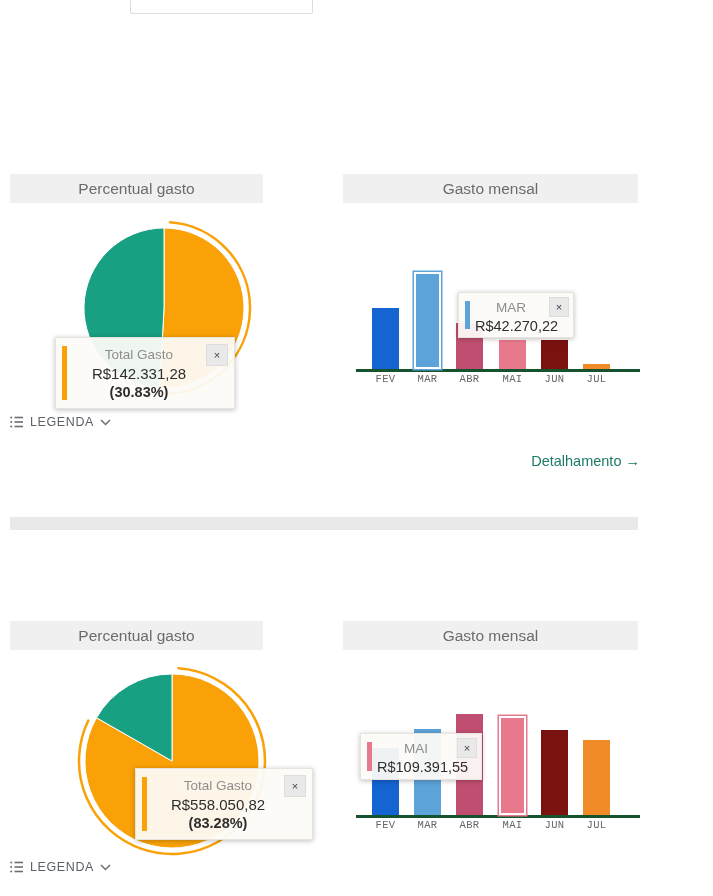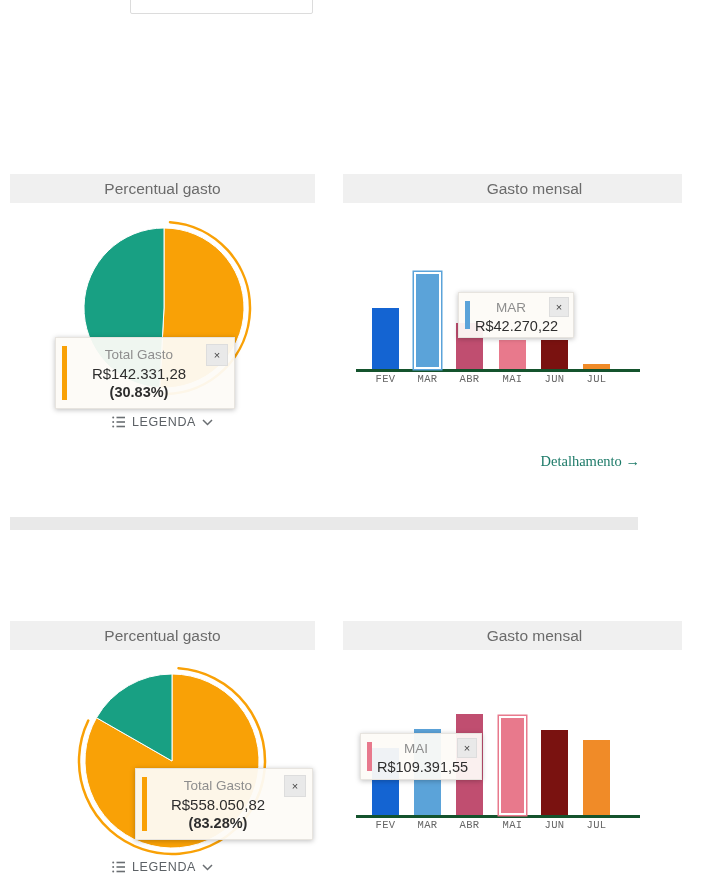--- a/index.html
+++ b/index.html
@@ -17,22 +17,22 @@
 
   
   .sec-title{position:absolute;left:18px;font-size:19px;font-weight:600;color:#33383d;white-space:nowrap;}
   .help{display:inline-block;width:16px;height:16px;border-radius:50%;background:#2B7BB9;color:#fff;
         font-size:11px;font-weight:bold;line-height:16px;text-align:center;margin-left:6px;
         vertical-align:1px;cursor:pointer;}
 
   
   .card-head{position:absolute;height:29px;line-height:29px;background:#F0F0F0;color:#6b6b6b;
              font-size:15.5px;text-align:center;}
-  .ch-left{left:10px;width:305px;}
-  .ch-right{left:343px;width:295px;padding-left:44px;}
+  .ch-left{left:10px;width:253px;}
+  .ch-right{left:343px;width:295px;}
 
   
   .pie-host{position:absolute;z-index:1;}
   .pie-host svg{display:block;}
 
   
   .bar-host{position:absolute;border-bottom:3px solid #14532d;z-index:1;font-family:Liberation Mono, monospace;}
   .bar{position:absolute;bottom:0;box-sizing:border-box;cursor:pointer;}
   .bar.hl{border:2px solid #fff;}
   .bar-label{position:absolute;width:43px;text-align:center;font-size:10.5px;color:#666;
@@ -48,21 +48,21 @@
   .pie-tip{padding:7px 30px 6px 18px;}
   .pie-tip .tip-close{right:6px;top:6px;width:22px;height:22px;}
   .bar-tip{padding:5px 26px 4px 16px;}
   .bar-tip .tip-close{right:4px;top:4px;width:20px;height:20px;}
   .tip-title{font-size:13.5px;color:#8e8e8e;line-height:19px;}
   .tip-value{font-size:15px;font-weight:normal;color:#2e2e2e;line-height:19px;}
   .tip-pct{font-size:14.5px;font-weight:bold;color:#2e2e2e;line-height:19px;}
   .bar-tip .tip-value{font-size:14.5px;}
 
   
-  .legend-row{position:absolute;left:10px;width:305px;text-align:center;}
+  .legend-row{position:absolute;left:10px;width:305px;text-align:left;}
   .legend-btn{display:inline-flex;align-items:center;gap:6px;font-size:12.5px;color:#5c6166;
               letter-spacing:.6px;cursor:pointer;}
   .legend-btn svg{display:block;}
 
   
   .detail-link{position:absolute;font-size:14.5px;color:#1C7A68;cursor:pointer;white-space:nowrap;
                text-decoration:none;}
 
   
   .separator{position:absolute;left:10px;width:628px;height:13px;background:#E9E9E9;}
@@ -131,21 +131,21 @@
       <div class="bar-label" style="left: 219px; top: 111px;">JUL</div>
     </div>
 
   <div class="tip bar-tip" style="left:458px;top:292px;width:116px;height:46px;">
     <span class="accent" style="background: rgb(91, 163, 217);"></span>
     <button class="tip-close">×</button>
     <div class="tip-title">MAR</div>
     <div class="tip-value">R$42.270,22</div>
   </div>
 
-  <a class="detail-link" style="top:453px;right:73px;font-family:Liberation Serif, serif;">Detalhamento →</a>
+  <a class="detail-link" style="top:453px;right:73px;">Detalhamento →</a>
 
   <div class="separator" style="top:517px;"></div>
 
 
   <div class="card-head ch-left" style="top:621px;">Percentual gasto</div>
   <div class="card-head ch-right" style="top:621px;">Gasto mensal</div>
 
   <div class="pie-host" style="left:74px;top:663px;width:196px;height:196px;">
       <svg width="196" height="196" viewBox="0 0 196 196">
         <path d="M98,98 L98,11 A87,87 0 1 1 22.51044327981029,54.75272463854791 Z" fill="#F9A106" stroke="#fff" stroke-width="1" style="cursor: pointer;"></path>

